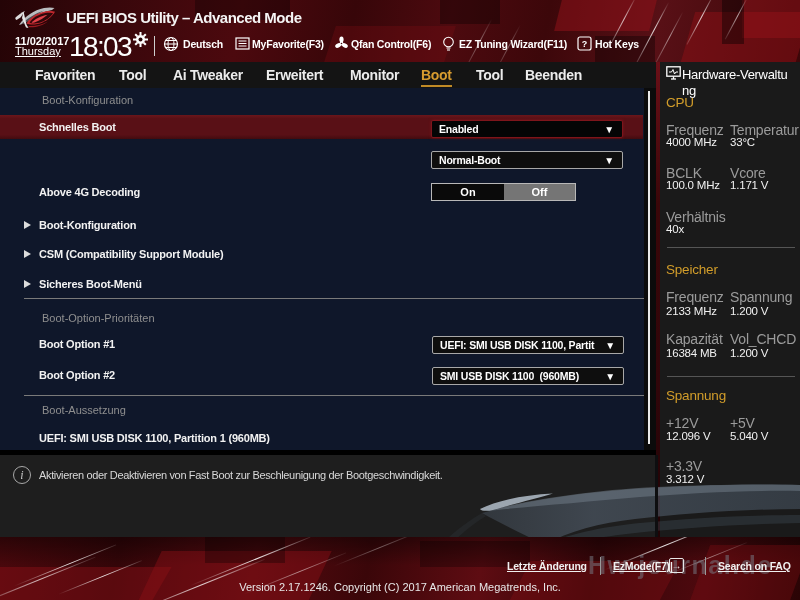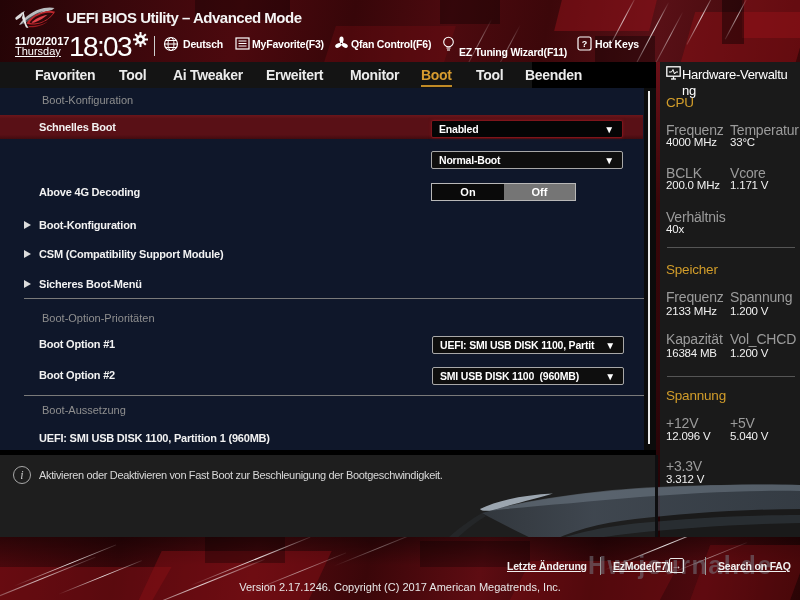--- a/index.html
+++ b/index.html
@@ -18,21 +18,21 @@
 
 #title { position:absolute; left:66px; top:9px; color:#f4f4f4; font-size:15px; font-weight:bold; letter-spacing:-0.5px; }
 #datebox { position:absolute; left:15px; top:36px; color:#fff; font-size:11px; font-weight:bold; line-height:10px; }
 #clock { position:absolute; left:69px; top:31px; color:#fff; font-size:28px; font-weight:normal; letter-spacing:-1.6px; }
 
 #tbsep { position:absolute; left:154px; top:36px; width:1px; height:20px; background:#cfcfcf; }
 .tbitem { position:absolute; top:38px; color:#fff; font-size:10.5px; font-weight:bold; letter-spacing:-0.2px; white-space:nowrap; }
 .tbicon { position:absolute; top:36px; }
 
 
-#menubar { position:absolute; left:0; top:62px; width:532px; height:26px; background:#141414;text-decoration:underline; }
+#menubar { position:absolute; left:0; top:62px; width:656px; height:26px; background:#141414;text-decoration:underline; }
 .mitem { position:absolute; top:5px; color:#ececec; font-size:14px; font-weight:bold; letter-spacing:-0.3px; white-space:nowrap; }
 #m-boot { color:#d79b2f; border-bottom:2px solid #c08a26; padding-bottom:2px; }
 
 
 #content { position:absolute; left:0; top:88px; width:656px; height:362px; background:#0f172a; }
 .sechead { position:absolute; left:42px; color:#8f8f8f; font-size:11px; }
 .rowlabel { position:absolute; color:#f2f2f2; font-size:11px; font-weight:bold; letter-spacing:-0.2px; white-space:nowrap; }
 .arrow { position:absolute; left:24px; width:0; height:0; border-left:7px solid #dcdcdc; border-top:4.5px solid transparent; border-bottom:4.5px solid transparent; }
 #redrow { position:absolute; left:0; top:27px; width:643px; height:24px;
   background:linear-gradient(#6b161b, #591016 15%, #591016 82%, #420b0f); }
@@ -151,21 +151,21 @@
     </g>
     <circle cx="7.5" cy="7.5" r="0.8" fill="#3a070b"></circle>
   </svg>
   <div class="tbitem" style="left:351px;">Qfan Control(F6)</div>
 
   <svg class="tbicon" style="left:442px;" width="13" height="16" viewBox="0 0 13 16">
     <circle cx="6.5" cy="6" r="4.8" fill="none" stroke="#fff" stroke-width="1.1"></circle>
     <line x1="4.5" y1="12" x2="8.5" y2="12" stroke="#fff" stroke-width="1.1"></line>
     <line x1="5" y1="14" x2="8" y2="14" stroke="#fff" stroke-width="1.1"></line>
   </svg>
-  <div class="tbitem" style="left:459px;margin-top:8px;">EZ Tuning Wizard(F11)</div>
+  <div class="tbitem" style="left:459px;">EZ Tuning Wizard(F11)</div>
 
   <svg class="tbicon" style="left:577px;" width="15" height="15" viewBox="0 0 15 15">
     <rect x="1" y="1" width="13" height="13" rx="2" fill="none" stroke="#fff" stroke-width="1.2"></rect>
     <text x="7.5" y="11" font-size="9" font-weight="bold" fill="#fff" text-anchor="middle" font-family="Liberation Sans">?</text>
   </svg>
   <div class="tbitem" style="left:595px;">Hot Keys</div>
 </div>
 
 <div class="abs" style="left:656px;top:62px;width:4px;height:475px;background:linear-gradient(#6b1018, #3a0709 30%, #30060a 70%, #200305);"></div>
 
@@ -237,21 +237,21 @@
   <div class="sb sb-title" style="left:22px;top:21px;">ng</div>
   <div class="sb sb-gold" style="left:6px;top:33px;">CPU</div>
 
   <div class="sb sb-lab" style="left:6px;top:60px;">Frequenz</div>
   <div class="sb sb-lab" style="left:70px;top:60px;text-align:center;">Temperatur</div>
   <div class="sb sb-val" style="left:6px;top:74px;">4000 MHz</div>
   <div class="sb sb-val" style="left:70px;top:74px;">33°C</div>
 
   <div class="sb sb-lab" style="left:6px;top:103px;">BCLK</div>
   <div class="sb sb-lab" style="left:70px;top:103px;">Vcore</div>
-  <div class="sb sb-val" style="left:6px;top:117px;">200.0 MHz</div>
+  <div class="sb sb-val" style="left:6px;top:117px;">100.0 MHz</div>
   <div class="sb sb-val" style="left:70px;top:117px;">1.171 V</div>
 
   <div class="sb sb-lab" style="left:6px;top:147px;">Verhältnis</div>
   <div class="sb sb-val" style="left:6px;top:161px;">40x</div>
 
   <div class="sb-sep" style="top:185px;"></div>
 
   <div class="sb sb-gold" style="left:6px;top:200px;">Speicher</div>
   <div class="sb sb-lab" style="left:6px;top:227px;">Frequenz</div>
   <div class="sb sb-lab" style="left:70px;top:227px;">Spannung</div>

